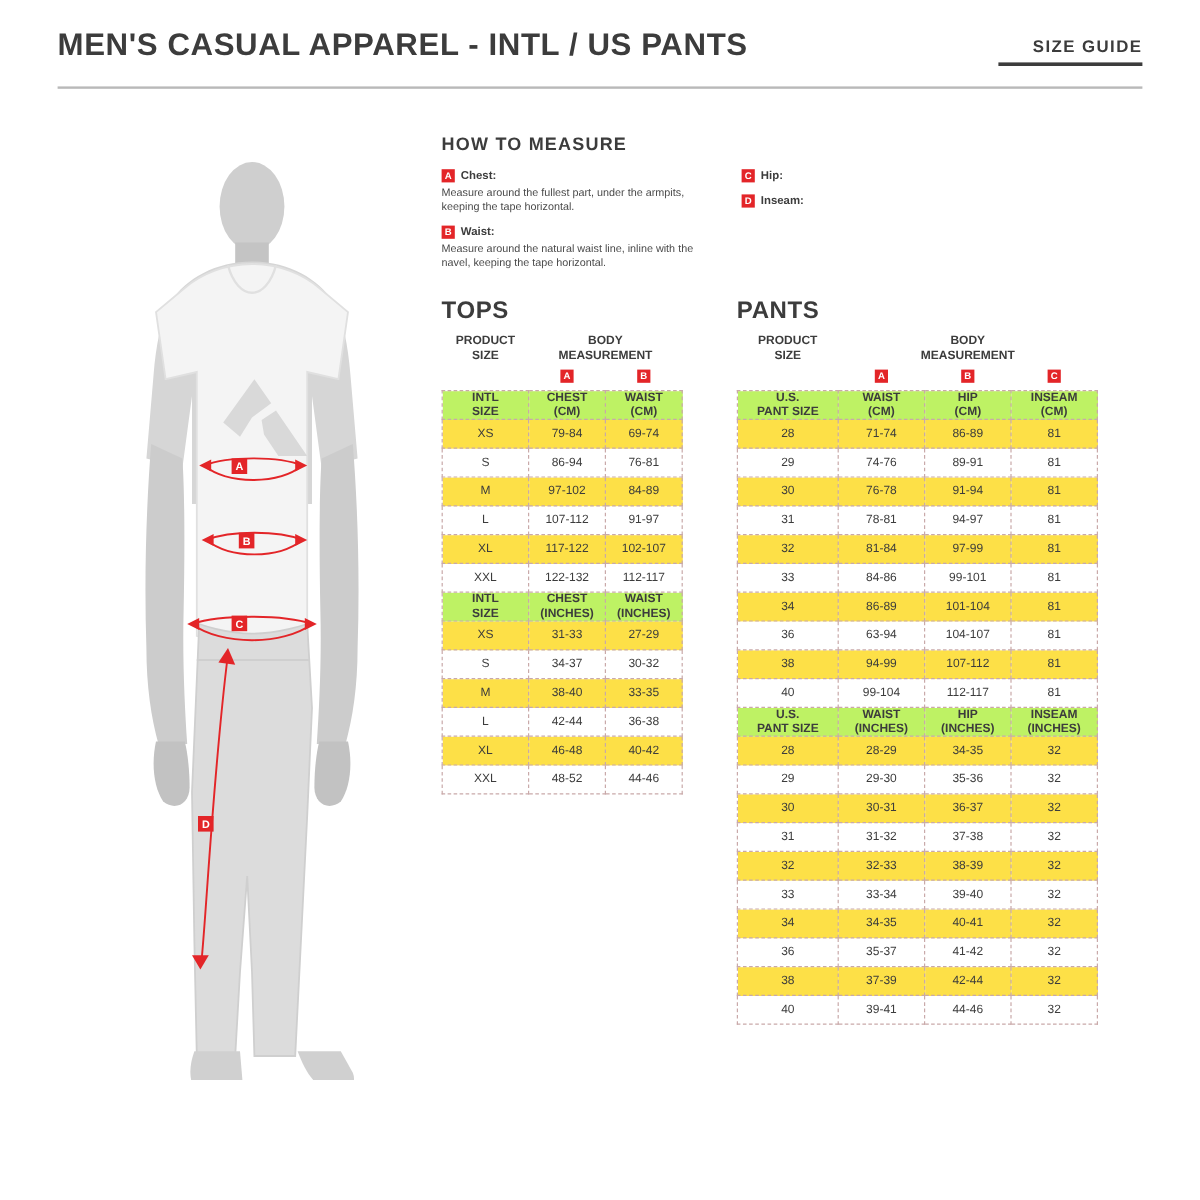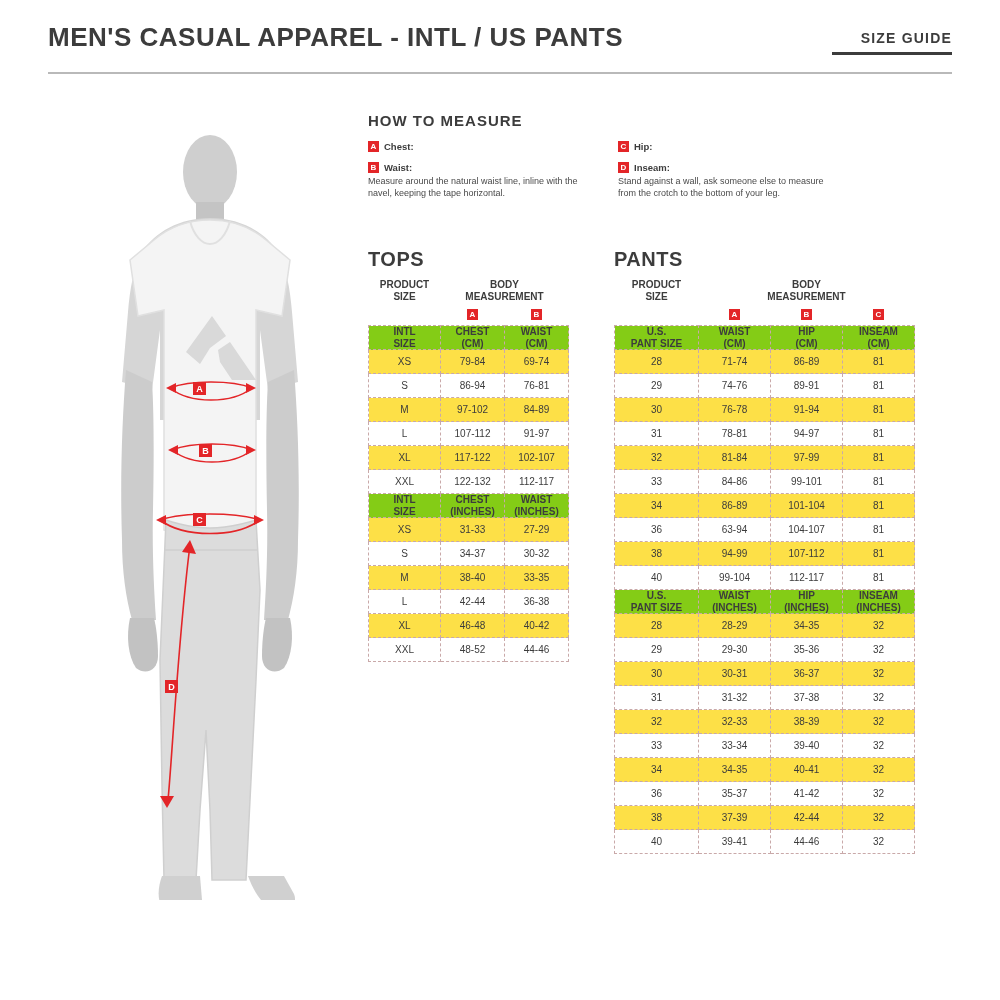--- a/index.html
+++ b/index.html
@@ -155,21 +155,21 @@
     height: 30px;
   }
   .letter-cell {
     border: none !important;
     height: 14px;
   }
   .col-head {
     font-weight: bold;
     font-size: 10.5px;
     line-height: 1.15;
-    background: #84cc16;
+    background: #bef264;
     height: 34px;
   }
   .row-alt { background: #fde047; }
   .row-plain { background: #ffffff; }
 
   
   #tops-table { width: 200px; }
   #pants-table { width: 300px; }
 </style>
 </head>
@@ -261,20 +261,21 @@
 
   <div class="howto">
     <h3>HOW TO MEASURE</h3>
     <div class="howto-cols">
       <div class="howto-col">
         <div class="howto-item">
           <div class="howto-head">
             <span class="badge">A</span>
             <span class="howto-term">Chest:</span>
           </div>
+          <div class="howto-text">Measure around the fullest part, under the armpits, keeping the tape horizontal.</div>
         </div>
         <div class="howto-item">
           <div class="howto-head">
             <span class="badge">B</span>
             <span class="howto-term">Waist:</span>
           </div>
           <div class="howto-text">Measure around the natural waist line, inline with the navel, keeping the tape horizontal.</div>
         </div>
       </div>
       <div class="howto-col">
@@ -282,21 +283,20 @@
           <div class="howto-head">
             <span class="badge">C</span>
             <span class="howto-term">Hip:</span>
           </div>
         </div>
         <div class="howto-item">
           <div class="howto-head">
             <span class="badge">D</span>
             <span class="howto-term">Inseam:</span>
           </div>
-          <div class="howto-text">Stand against a wall, ask someone else to measure from the crotch to the bottom of your leg.</div>
         </div>
       </div>
     </div>
   </div>
 
   <div class="section" style="left:368px; top:248px;">
     <div class="section-title">TOPS</div>
     <table class="sz" id="tops-table">
       <colgroup>
           <col style="width:72px">

